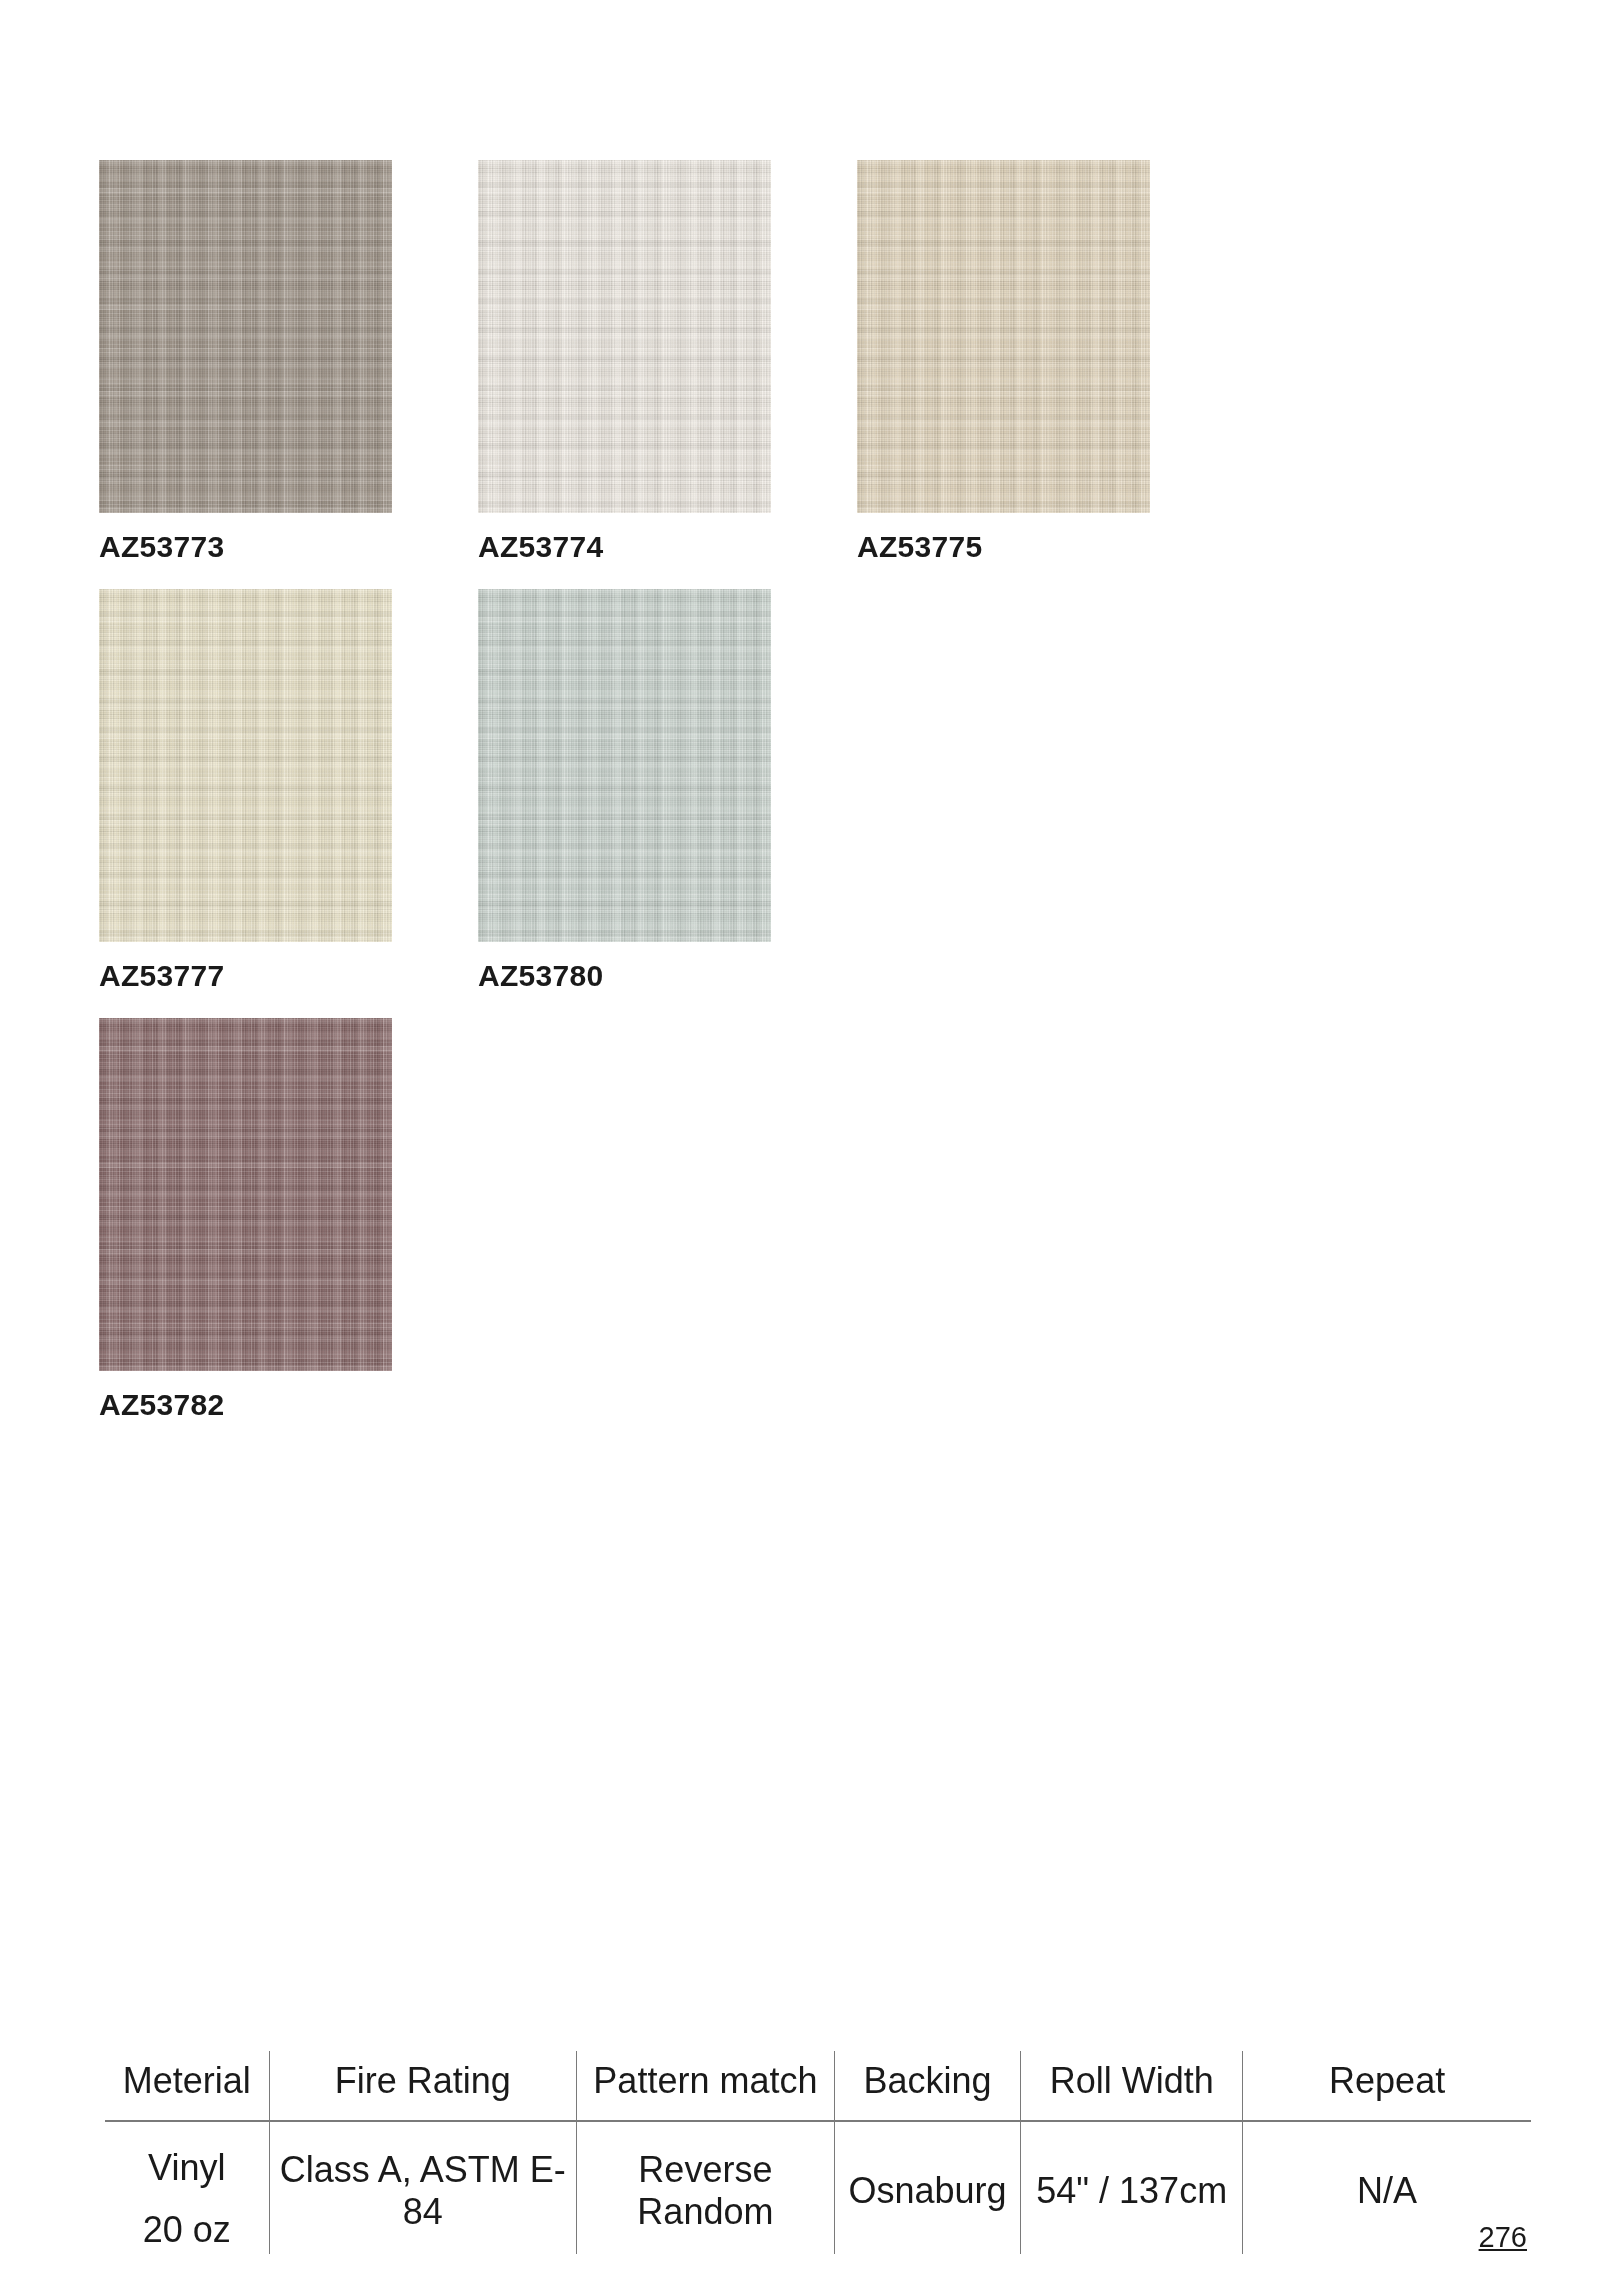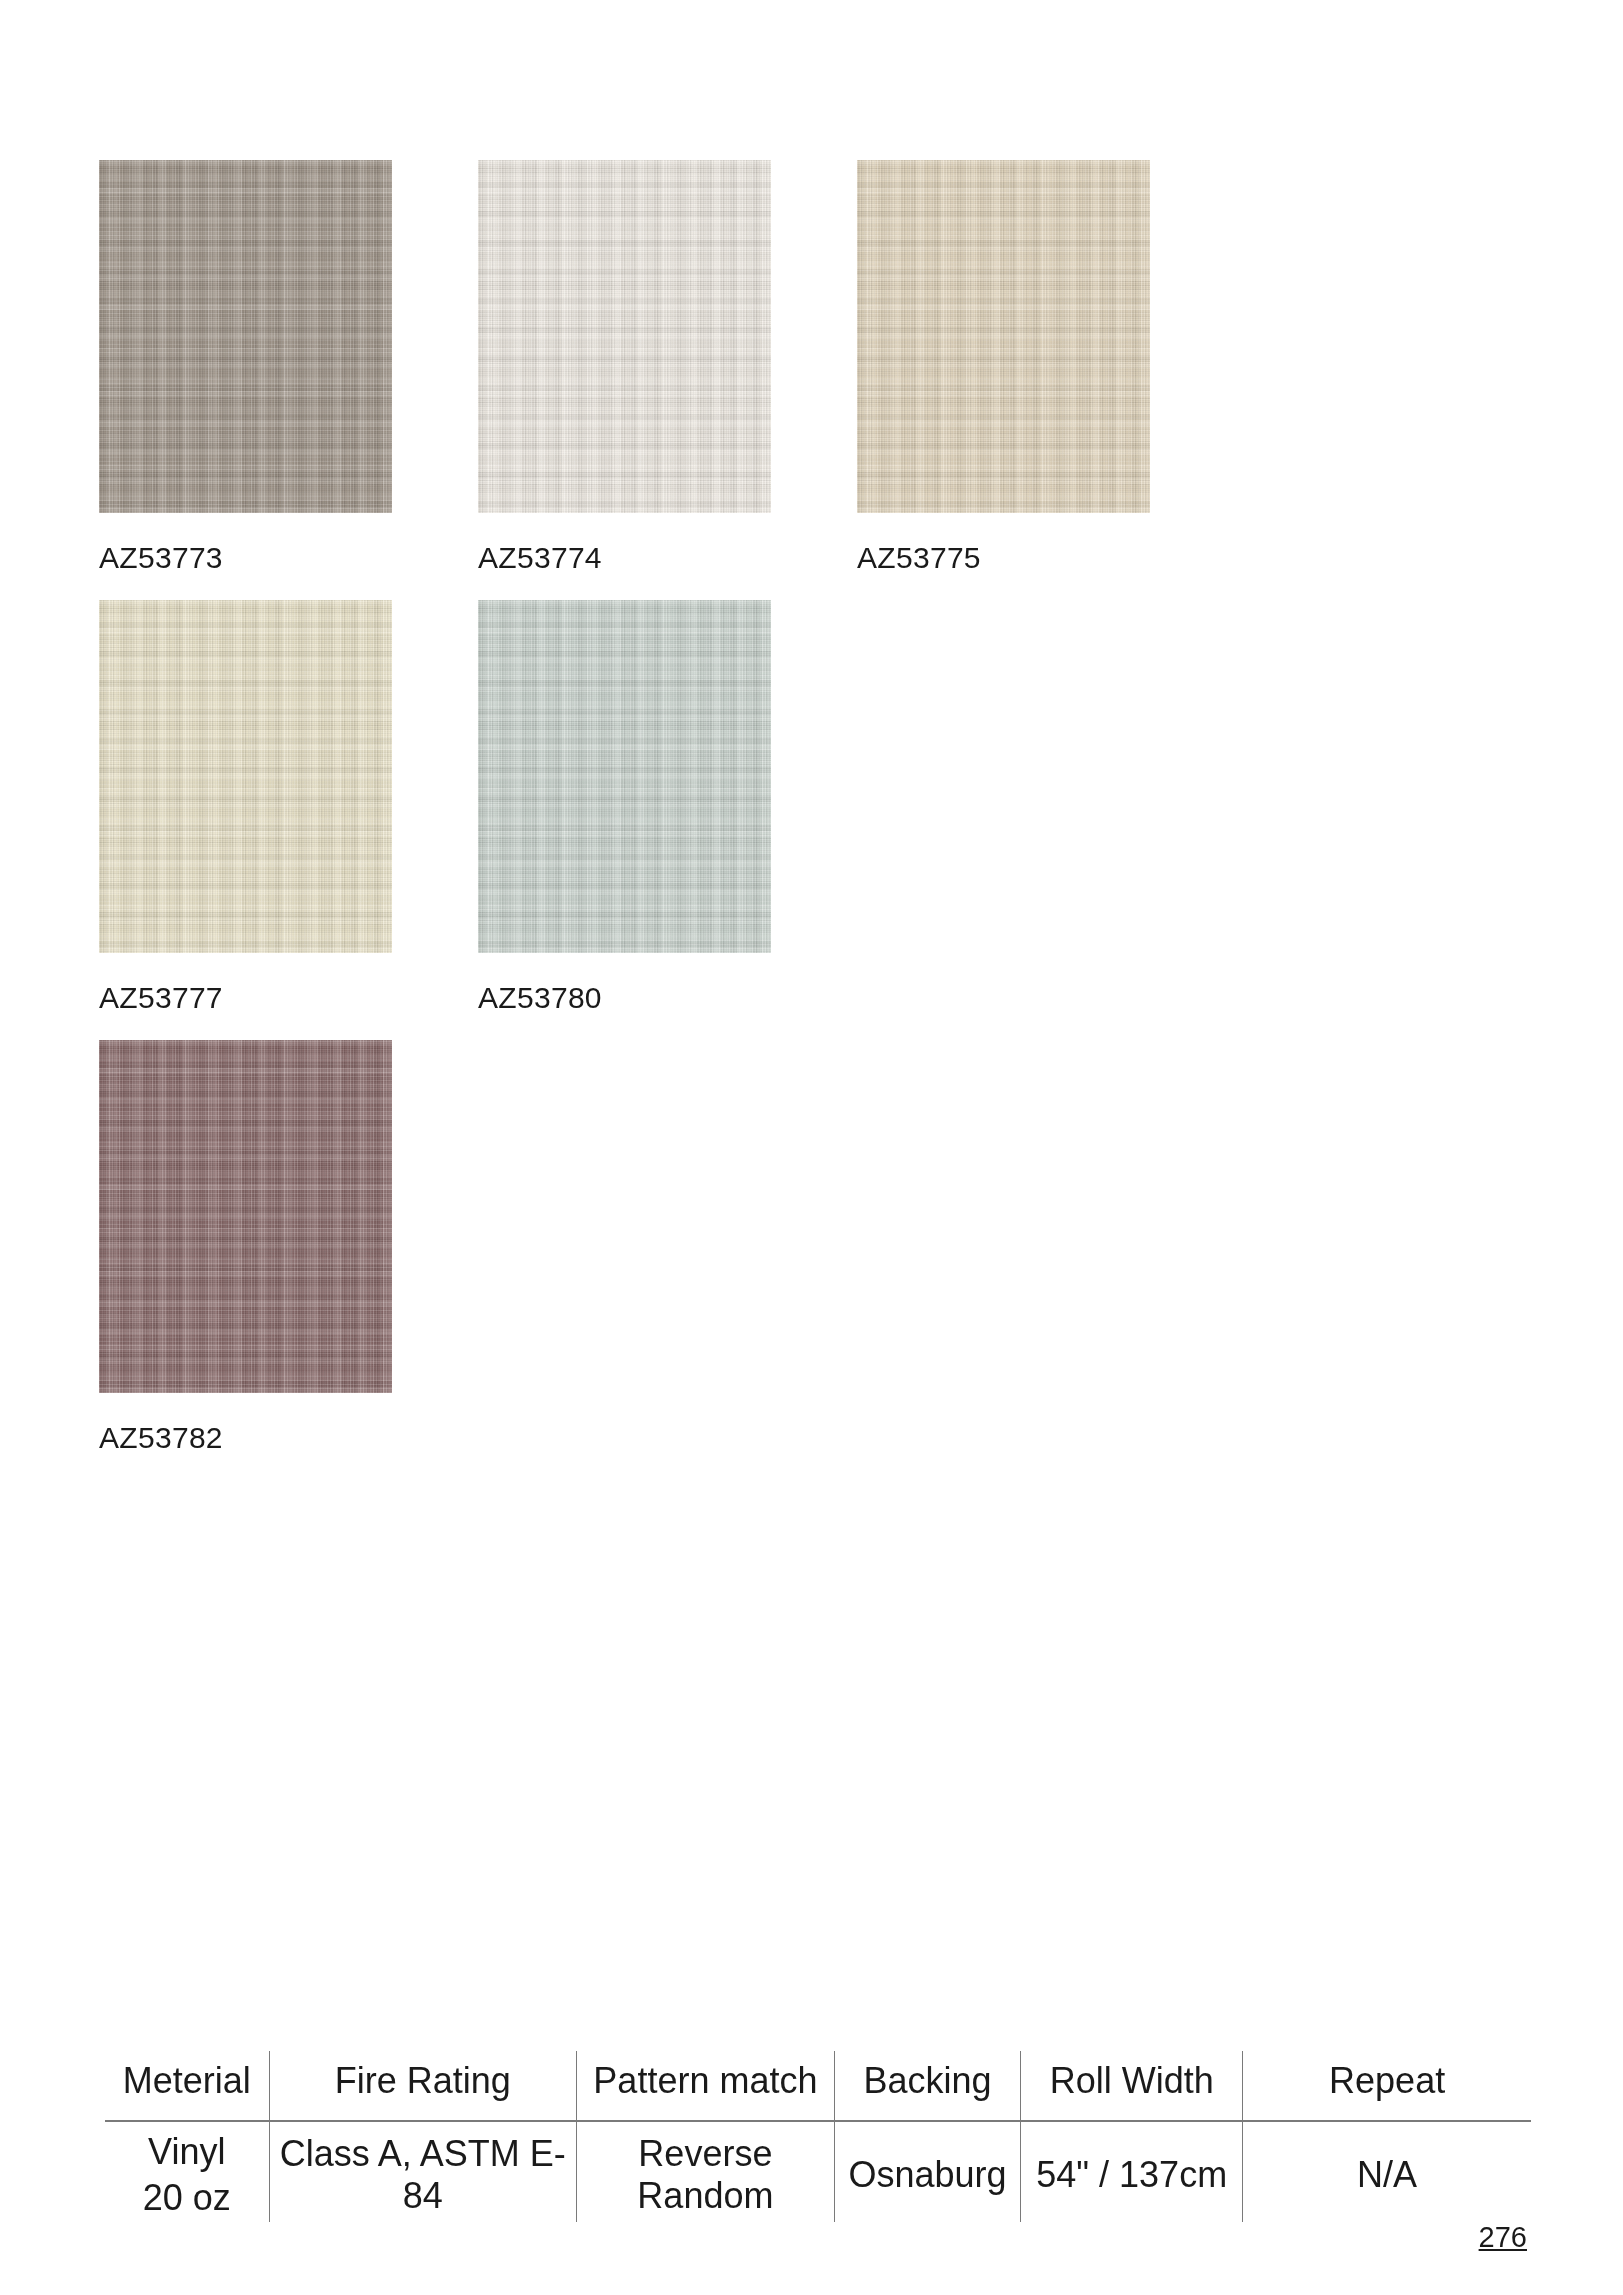--- a/index.html
+++ b/index.html
@@ -86,25 +86,26 @@
       repeating-linear-gradient(90deg,
         rgba(0,0,0,0.035) 0px,
         rgba(0,0,0,0.035) 9.2px,
         rgba(255,255,255,0.08) 9.2px,
         rgba(255,255,255,0.08) 17.7px,
         rgba(0,0,0,0.02) 17.7px,
         rgba(0,0,0,0.02) 25px);
     pointer-events: none;
   }
   .swatch-label {
-    margin-top: 30px;
+    margin-top: 19px;
     font-size: 30px;
     letter-spacing: 0.3px;
     color: #1a1a1a;
     line-height: 1;
+    font-weight: bold;
   }
 
   
   .spec-table {
     position: absolute;
     left: 105px;
     top: 2051px;
     width: 1426px;
     border-collapse: collapse;
     table-layout: fixed;
@@ -137,21 +138,21 @@
   .spec-table tbody td {
     height: 82px;
     padding-top: 6.5px;
   }
   .spec-table tbody {
     border-top: 2px solid #7a7a7a;
   }
   .stacked-cell {
     line-height: 1.3;
   }
-  .stacked-cell .ln { display: block; }
+  .stacked-cell .ln { display: block; margin-top: 16px; }
 
   
   .page-number {
     position: absolute;
     right: 96px;
     top: 2223px;
     font-size: 29px;
     color: #1a1a1a;
     line-height: 1;
     text-decoration: underline;

